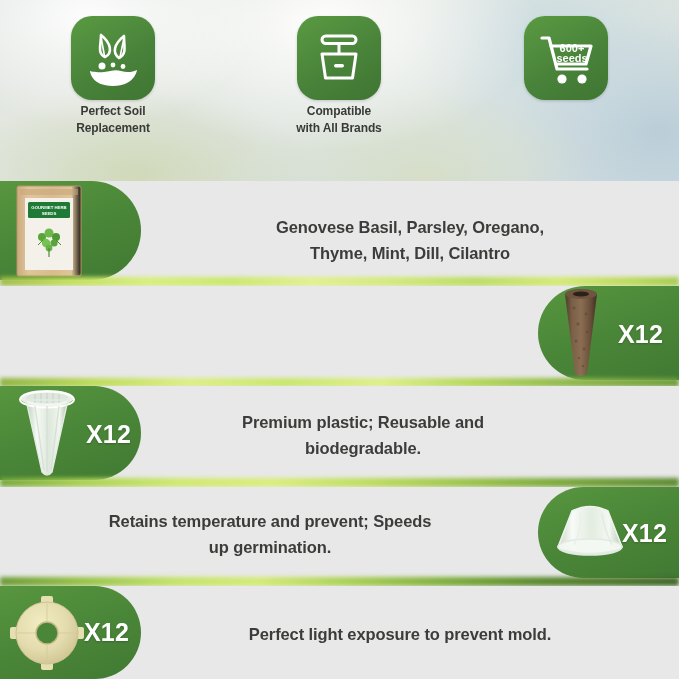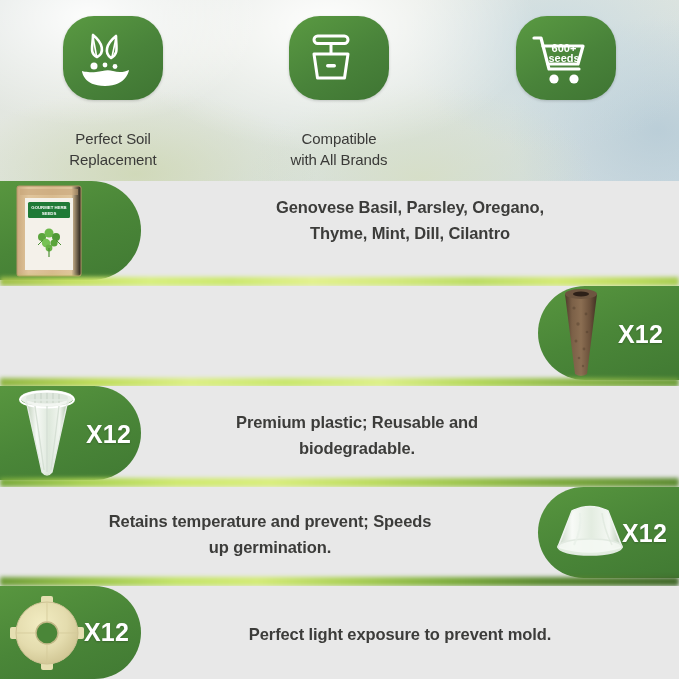--- a/index.html
+++ b/index.html
@@ -33,34 +33,34 @@
       radial-gradient(ellipse 240px 130px at 62% 98%, rgba(214,222,196,0.85) 0%, rgba(214,222,196,0) 72%),
       radial-gradient(ellipse 200px 150px at 97% 72%, rgba(176,199,212,0.7) 0%, rgba(176,199,212,0) 75%),
       linear-gradient(160deg, #dfe4e2 0%, #e3e7e0 30%, #dde4df 58%, #cfdce2 100%);
   }
 
   .hdr-cell {
     position: absolute;
     text-align: center;
   }
   .hdr-icon {
-    width: 100px;
+    width: 84px;
     height: 84px;
     margin: 0 auto;
-    border-radius: 31px;
+    border-radius: 21px;
     background: linear-gradient(150deg, #5a9a42 0%, #49833a 55%, #3f7533 100%);
     box-shadow: 0 1px 3px rgba(0,0,0,0.18);
     position: relative;
   }
   .hdr-icon svg { display: block; width: 84px; height: 84px; }
 
   .hdr-label {
-    margin-top: 28px;
-    font-size: 15px;
-    font-weight: normal;
+    margin-top: 3px;
+    font-size: 12px;
+    font-weight: bold;
     color: #3a3a38;
     line-height: 1.42;
     letter-spacing: -0.1px;
   }
   .accent-green { color: #4f9a3e; }
 
   
   .row {
     position: absolute;
     left: 0;
@@ -227,21 +227,21 @@
             <circle cx="38" cy="58" r="3.6" fill="#5aa43c"></circle>
             <circle cx="33" cy="63" r="3.4" fill="#68b246"></circle>
             <path d="M33 63 L33 72" stroke="#4b8f33" stroke-width="1.2"></path>
             <path d="M27 55 L22 60" stroke="#4b8f33" stroke-width="1"></path>
             <path d="M40 55 L45 60" stroke="#4b8f33" stroke-width="1"></path>
           </g>
           <rect x="1" y="1" width="64" height="90" rx="2" fill="none" stroke="#b59468" stroke-width="1"></rect>
         </svg>
       </div>
     </div>
-    <div class="row-text" style="left:150px; top:14px; width:520px;">
+    <div class="row-text" style="left:150px; top:34px; width:520px;">
       <div>Genovese Basil, Parsley, Oregano,</div>
       <div>Thyme, Mint, Dill, Cilantro</div>
     </div>
   </div>
 
   <div class="divider div-a" style="top:277px;"></div>
 
   <div class="row" style="top:286px; height:94px;">
     <div class="panel panel-right" style="width:141px;">
       <div class="prod" style="left:18px; top:0px;">
@@ -303,21 +303,21 @@
           <g stroke="#d5dfd4" stroke-width="1.4" opacity="0.9" fill="none">
             <path d="M19 22 L28 86"></path>
             <path d="M31 22 L31 88"></path>
             <path d="M43 22 L35 86"></path>
           </g>
           <path d="M10 16 L52 16 L36 88 Q31 94 26 88 Z" fill="none" stroke="#e4ebe3" stroke-width="1.4"></path>
         </svg>
       </div>
       <div class="qty" style="left:86px; top:34px;">X12</div>
     </div>
-    <div class="row-text" style="left:132px; top:24px; width:450px;">
+    <div class="row-text" style="left:138px; top:24px; width:450px;">
       <div>Premium plastic; Reusable and</div>
       <div>biodegradable.</div>
     </div>
   </div>
 
   <div class="divider div-c" style="top:478px;"></div>
 
   <div class="row" style="top:487px; height:91px;">
     <div class="panel panel-right" style="width:141px;">
       <div class="prod" style="left:12px; top:14px;">

